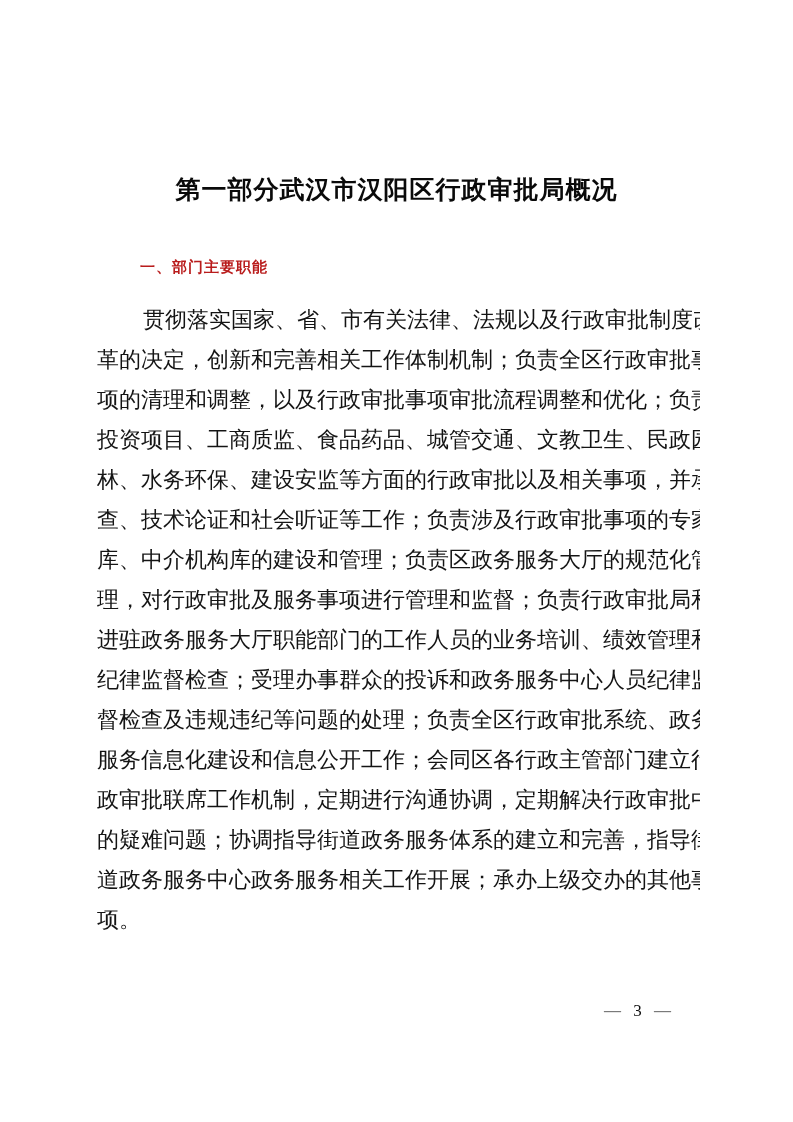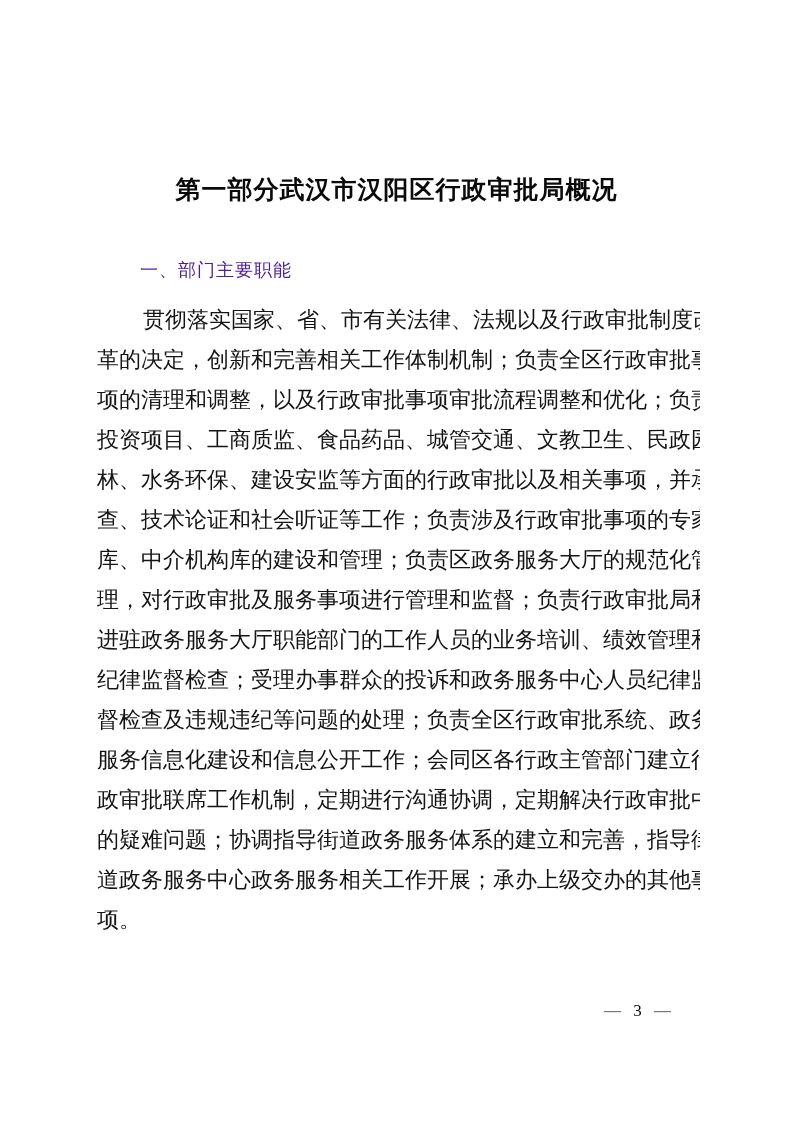--- a/index.html
+++ b/index.html
@@ -23,24 +23,24 @@
     font-weight: bold;
     font-size: 25px;
     letter-spacing: 1px;
     color: #0a0a0a;
   }
   .section-heading {
     position: absolute;
     top: 258px;
     left: 140px;
     font-family: "Liberation Sans", "DejaVu Sans", sans-serif;
-    font-weight: normal;
-    font-size: 18px;
+    font-weight: bold;
+    font-size: 15px;
     letter-spacing: 1px;
-    color: #4c1d95;
+    color: #b91c1c;
   }
   .body-block {
     position: absolute;
     top: 300px;
     left: 97px;
     width: 603px;
     font-family: "Liberation Serif", "DejaVu Serif", serif;
     font-size: 22px;
     color: #141414;
   }

